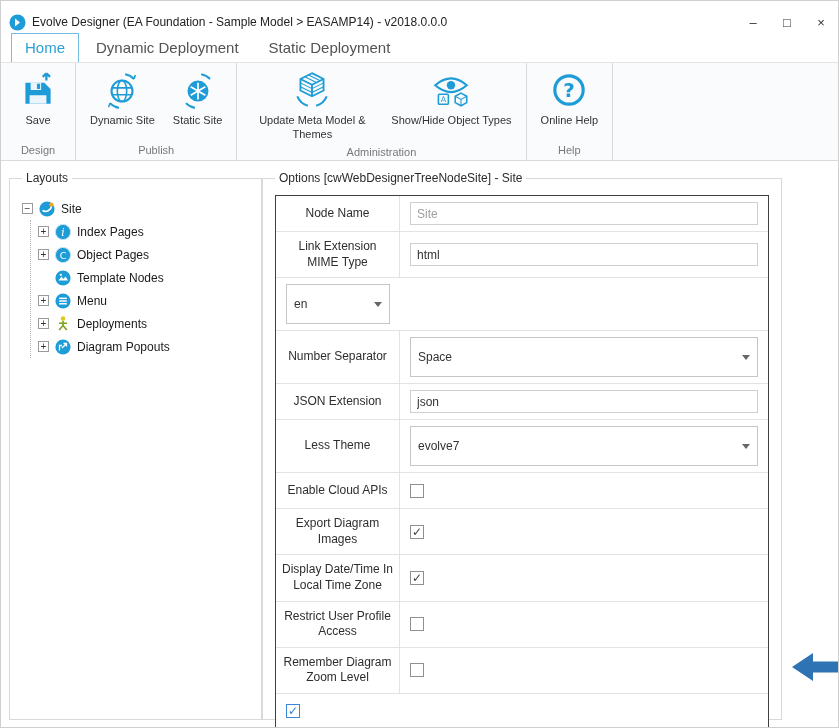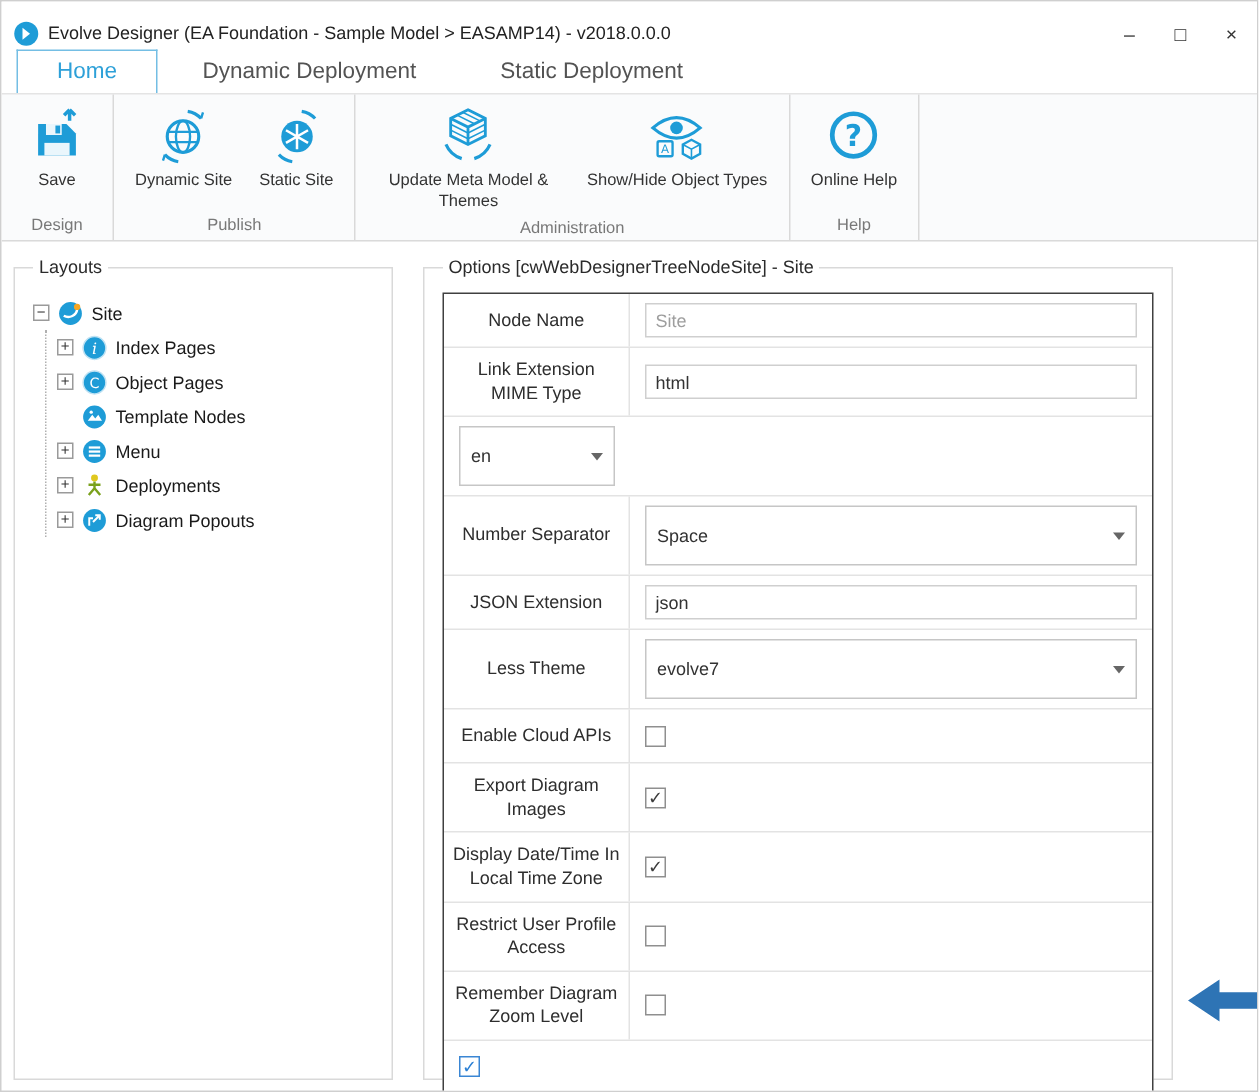--- a/index.html
+++ b/index.html
@@ -26,21 +26,21 @@
   .win-btn {
     width: 34px; height: 100%; display: flex; align-items: center; justify-content: center;
     font-size: 13px; color: #333; cursor: default;
   }
   
   .tabstrip {
     height: 31px; display: flex; align-items: flex-end;
     padding-left: 10px; background: #fff; gap: 4px;
   }
   .tab {
-    padding: 5px 26px 6px; font-size: 15px; color: #535353; cursor: default;
+    padding: 5px 13px 6px; font-size: 15px; color: #535353; cursor: default;
   }
   .tab.active {
     color: #2da0d8; background: #fff;
     border: 1px solid #74bee4; border-bottom: none;
   }
   
   .ribbon {
     height: 99px; background: #fafbfc;
     border-top: 1px solid #e4e4e4; border-bottom: 1px solid #dadada;
     display: flex; align-items: stretch;
@@ -57,21 +57,21 @@
   .ribbon-btn .ricon { width: 42px; height: 42px; margin-bottom: 3px; }
   .ribbon-btn .ricon svg { width: 100%; height: 100%; }
   .ribbon-btn .rlabel {
     font-size: 11px; color: #333; text-align: center;
     max-width: 122px; line-height: 1.25;
   }
   .group-name {
     text-align: center; font-size: 11px; color: #787878; padding: 2px 4px 4px;
   }
   
-  .main { display: flex; padding: 10px 8px 8px; gap: 20px; height: 567px; }
+  .main { display: flex; padding: 10px 8px 8px; height: 567px; }
   fieldset.panel {
     border: 1px solid #d9d9d9; padding: 10px 12px; background: #fff; min-width: 0;
   }
   fieldset.panel legend { font-size: 12px; color: #2b2b2b; padding: 0 4px; }
   .layouts { width: 253px; flex: 0 0 auto; }
   .options { flex: 1 1 auto; margin-right: 48px; padding: 12px 20px 10px 18px; }
   
   .tree { font-size: 12px; color: #1a1a1a; padding-top: 2px; }
   .tree-row { display: flex; align-items: center; height: 23px; cursor: default; white-space: nowrap; }
   .expand {

